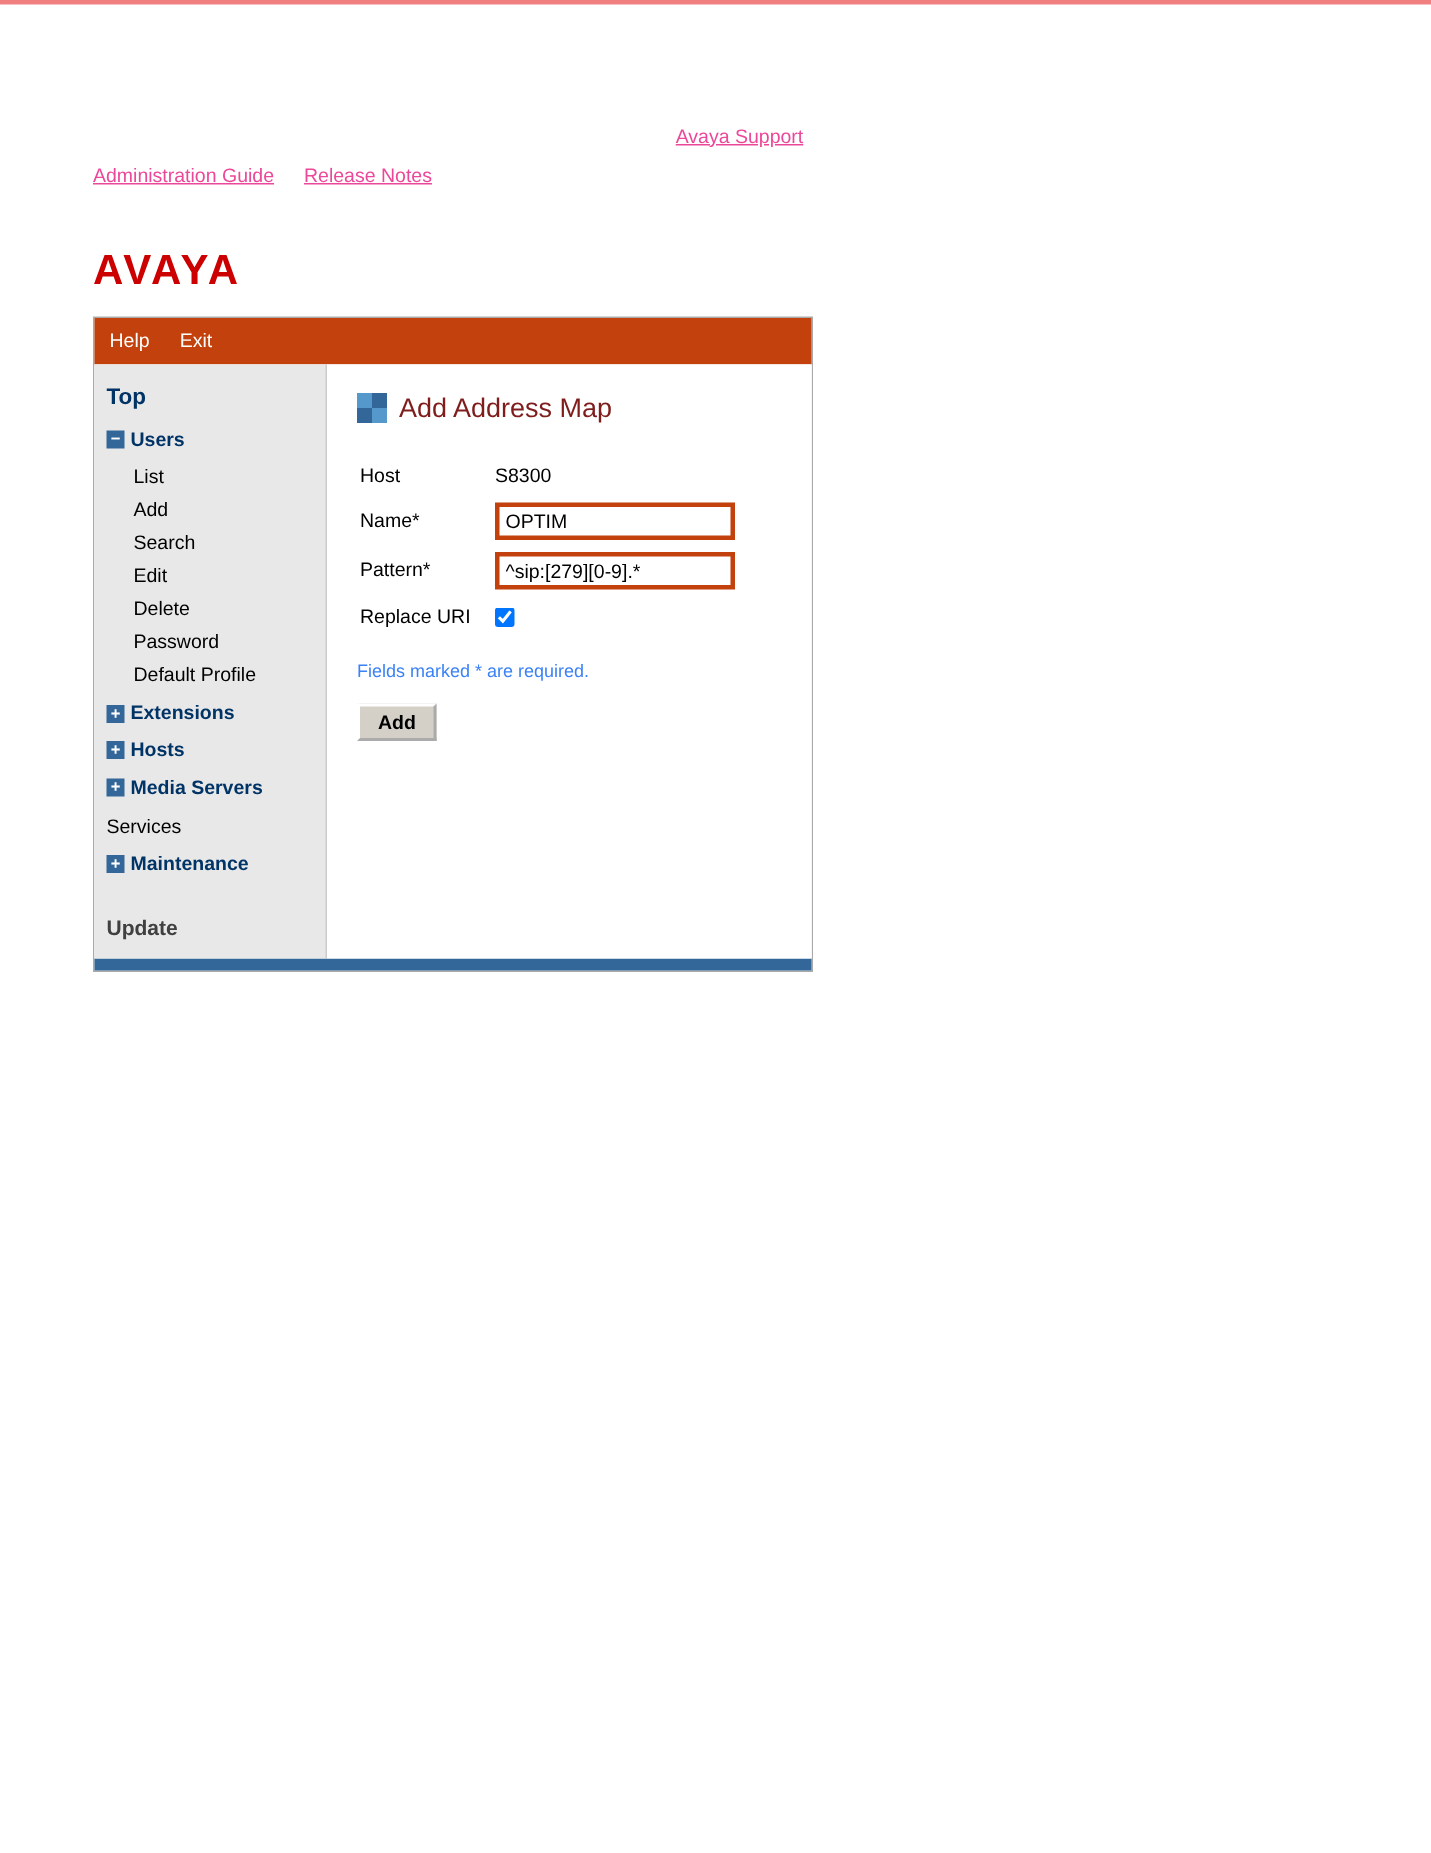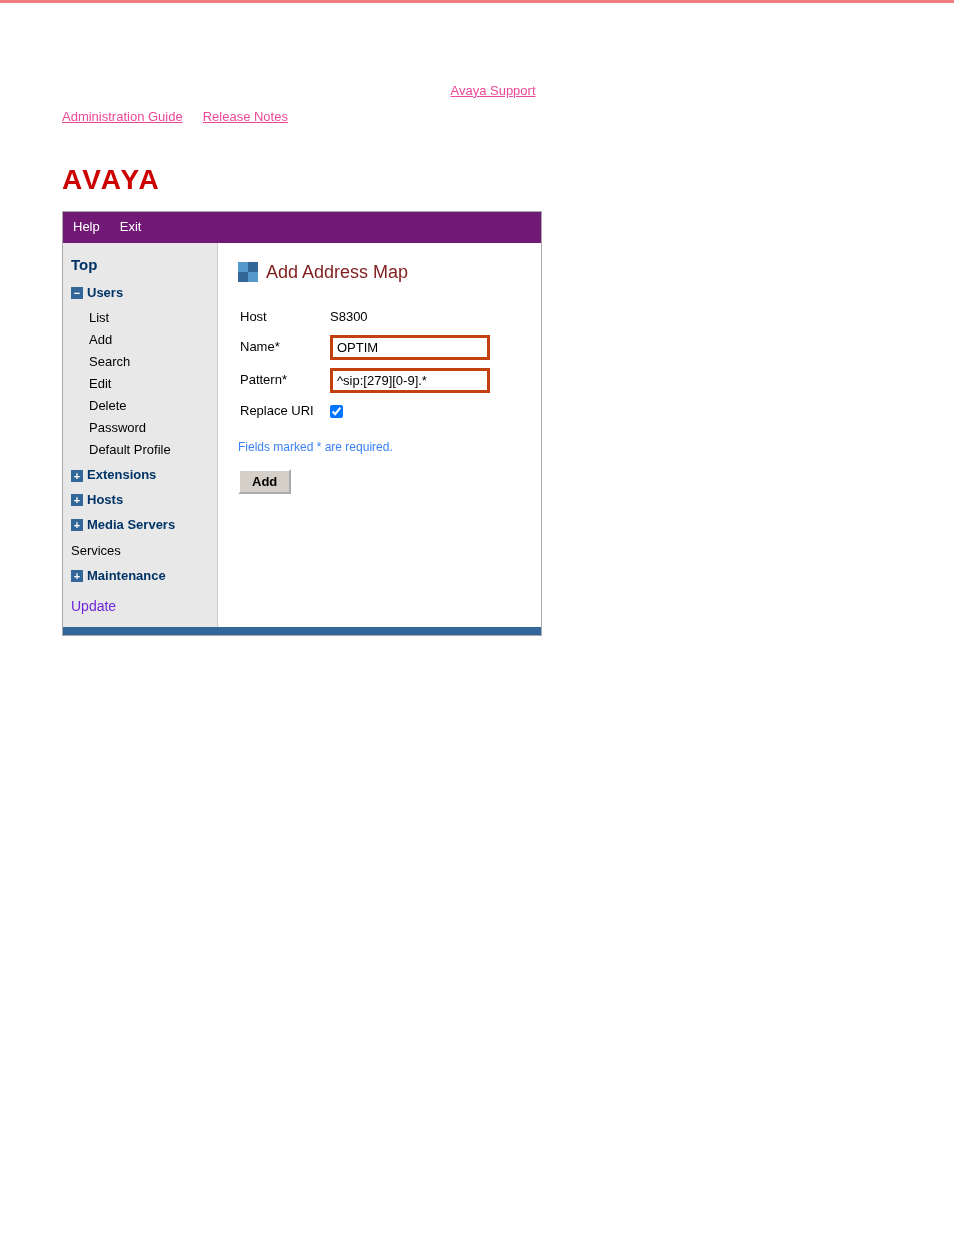--- a/index.html
+++ b/index.html
@@ -52,21 +52,21 @@
       margin-bottom: 8px;
       margin-top: 30px;
     }
 
     .app-container {
       width: 480px;
       border: 1px solid #aaa;
     }
 
     .menu-bar {
-      background: #701a75;
+      background: #c2410c;
       color: #fff;
       padding: 5px 10px;
       font-size: 13px;
       display: flex;
       gap: 20px;
     }
 
     .menu-bar span {
       cursor: pointer;
       color: #fff;
@@ -124,24 +124,24 @@
     }
 
     .sidebar-sub-item {
       color: #000;
       font-size: 13px;
       cursor: pointer;
       line-height: 1.7;
     }
 
     .sidebar-update {
-      font-weight: normal;
-      color: #6d28d9;
+      font-weight: bold;
+      color: #404040;
       font-size: 14px;
-      margin-top: 8px;
+      margin-top: 20px;
     }
 
     .main-content {
       flex: 1;
       padding: 15px 20px;
       background: #fff;
     }
 
     .page-title-row {
       display: flex;

